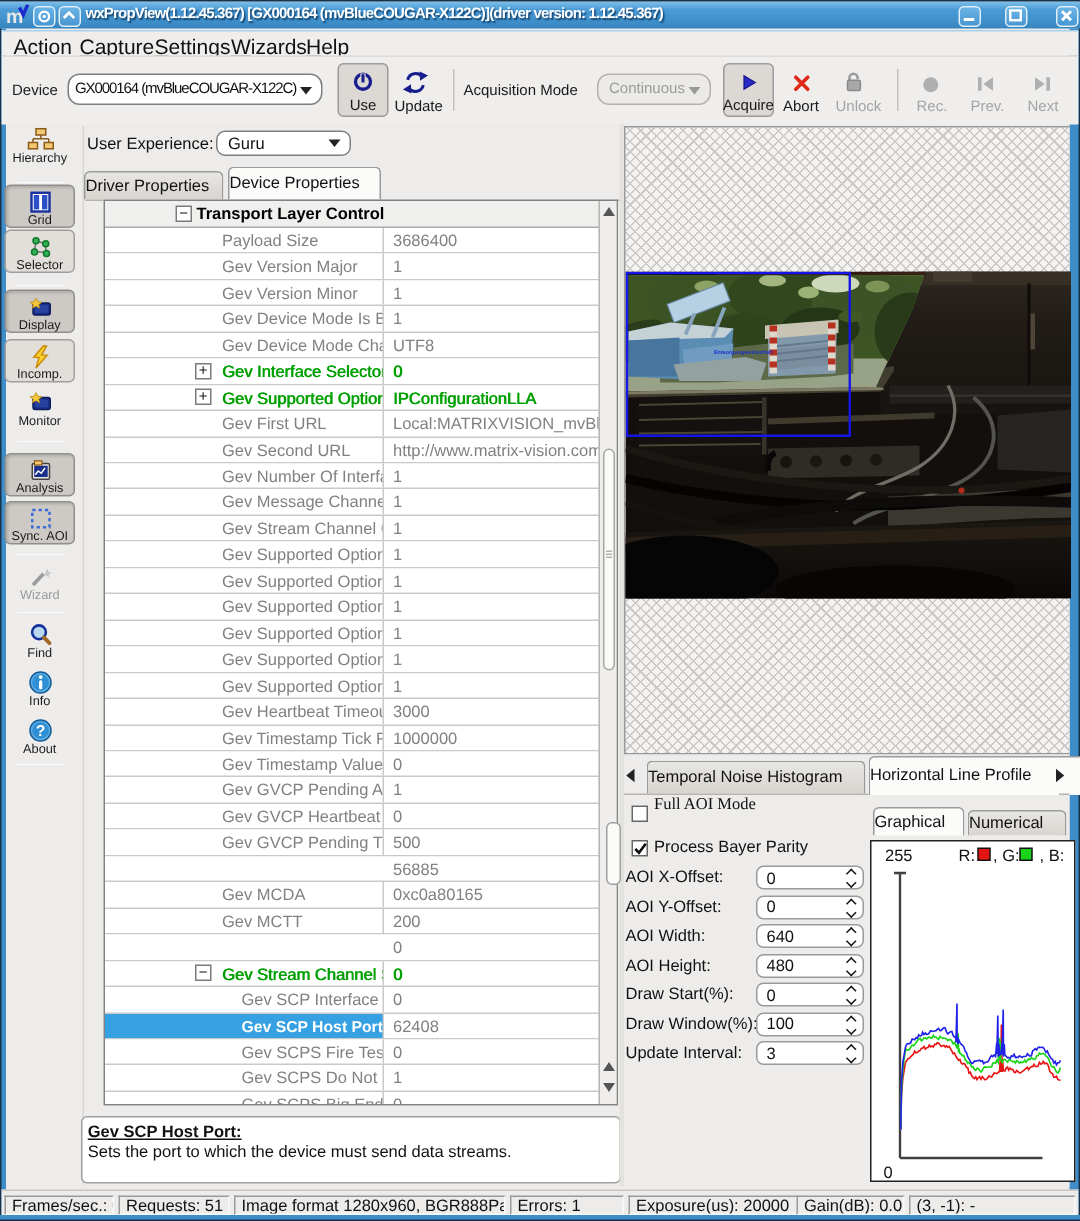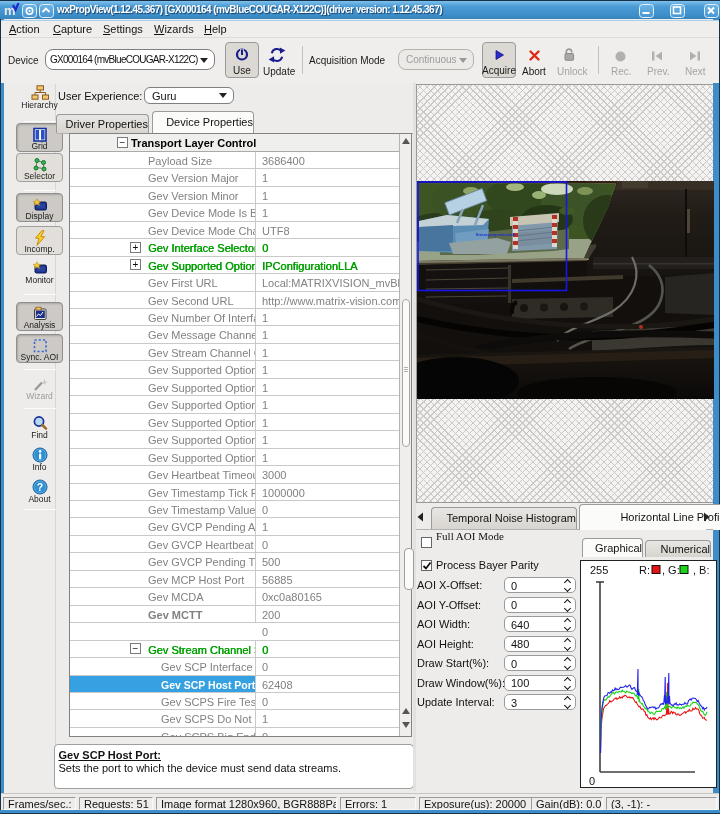--- a/index.html
+++ b/index.html
@@ -11,45 +11,45 @@
 #borderL { position:absolute; left:0; top:19px; width:4px; height:791px; background:#3e8cc8; border-left:1px solid #16324a; }
 #borderR { position:absolute; right:0; top:19px; width:7px; height:791px; background:#3e8cc8; border-right:1px solid #16324a; }
 #borderB { position:absolute; left:0; top:810px; width:720px; height:4px; background:#3e8cc8; border-bottom:1px solid #16324a; }
 
 .tbtn { position:absolute; top:2.5px; width:15px; height:14px; border-radius:3.5px;
   background:linear-gradient(#6cb4e6,#4897d2); border:1px solid #e2f1fa; }
 .tbtn svg { position:absolute; left:0; top:0; }
 #title-text { position:absolute; left:57px; top:3px; font-size:10px; font-weight:bold; color:#fff; letter-spacing:-0.55px; text-shadow:1px 1px 1px rgba(10,50,90,0.85); }
 
 #menubar { position:absolute; left:1px; top:20px; width:718px; height:17px; background:#efeeec; border-top:1px solid #a8d0ec; }
-.menuitem { position:absolute; top:2px; font-size:11px; color:#111; }
+.menuitem { position:absolute; top:2px; font-size:14px; color:#111; }
 #toolbar { position:absolute; left:1px; top:37px; width:718px; height:46px; background:#efeeec; border-top:1px solid #dddcda; }
 .tool-label { position:absolute; font-size:10px; color:#1a1a1a; }
 .combo { position:absolute; background:#fff; border:1px solid #7f7f7f; border-radius:8px; font-size:10px; color:#111; white-space:nowrap; }
 .combo .arr { position:absolute; right:6px; top:50%; margin-top:-2px; width:0; height:0; border-left:4px solid transparent; border-right:4px solid transparent; border-top:5px solid #222; }
 .combo.disabled { background:#eceae7; color:#9c9c9c; border-color:#b4b2af; }
 .toolbtn { position:absolute; width:34px; height:36px; background:#dcd9d4; border:1px solid #9a9a9a; border-radius:4px; }
 .ticon { position:absolute; left:50%; transform:translateX(-50%); top:4px; }
 .tlbl { position:absolute; width:60px; left:50%; transform:translateX(-50%); top:22px; text-align:center; font-size:10px; color:#1a1a1a; }
 .tool-label.dis { color:#a4a4a4; }
 .tsep { position:absolute; top:46px; width:1px; height:28px; background:#c4c2bf; }
 
-#sidebar { position:absolute; left:16px; top:83px; width:52px; height:708px; }
+#sidebar { position:absolute; left:3px; top:83px; width:52px; height:708px; }
 .sbtn { position:absolute; left:0; width:47px; height:29px; border-radius:4px; }
 .sbtn.sdown { background:#cdcac5; border:1px solid #8f8f8f; box-shadow:inset 1px 1px 2px rgba(0,0,0,0.18); }
 .sbtn.sup { background:#e2dfda; border:1px solid #9f9f9f; }
 .sicon { position:absolute; left:50%; transform:translateX(-50%); top:1px; height:16px; }
 .sbtn.sdown .sicon, .sbtn.sup .sicon { top:3px; }
 .slbl { position:absolute; left:50%; transform:translateX(-50%); top:16px; font-size:8.5px; white-space:nowrap; }
 .sbtn.sdown .slbl, .sbtn.sup .slbl { top:17px; }
 .ssep { position:absolute; left:8px; width:32px; height:1px; background:#d2d0cd; border-bottom:1px solid #fbfbfb; }
 
 #ue-label { position:absolute; left:58px; top:90px; font-size:11px; color:#111; }
 #ue-combo { left:144px; top:86.5px; width:90px; height:17px; font-size:11px; border-radius:6px; }
-.tab { position:absolute; font-size:11px; color:#111; text-align:right; border:1px solid #9a9a9a; border-bottom:none; border-radius:4px 4px 0 0; }
+.tab { position:absolute; font-size:11px; color:#111; text-align:left; border:1px solid #9a9a9a; border-bottom:none; border-radius:4px 4px 0 0; }
 .tab.inactive { background:linear-gradient(#e8e6e3,#d8d5d0); }
 .tab.active { background:#fbfbfa; }
 
 #gridbox { position:absolute; left:69px; top:133px; width:343px; height:604px; background:#fff; border:1px solid #828282; overflow:hidden; }
 .grow { position:absolute; left:0; width:330px; border-bottom:1px solid #c9c9c9; background:#fff; }
 .gname { position:absolute; left:0; top:0; bottom:0; width:186px; border-right:1px solid #c9c9c9; overflow:hidden; }
 .gnt { position:absolute; top:2.5px; font-size:11px; white-space:nowrap; }
 .gval { position:absolute; left:192px; right:0; top:2.5px; font-size:11px; white-space:nowrap; overflow:hidden; }
 .expbox { position:absolute; top:50%; margin-top:-6px; width:11px; height:11px; border:1px solid #7a7a7a; background:#fff; font-size:10px; line-height:9px; text-align:center; color:#111; }
 
@@ -442,34 +442,31 @@
         </div>
 <div class="gval" style="color:#818181;font-weight:normal;">0</div>
 </div>
 <div class="grow" style="top:401px;height:18px;">
 <div class="gname" style="">
           <div class="gnt" style="left:78px;color:#818181;font-weight:normal;">Gev GVCP Pending Timeo</div>
         </div>
 <div class="gval" style="color:#818181;font-weight:normal;">500</div>
 </div>
 <div class="grow" style="top:419px;height:17px;">
-<div class="gname" style="">
-          <div class="gnt" style="left:78px;color:#818181;font-weight:normal;">Gev MCP Host Port</div>
-        </div>
 <div class="gval" style="color:#818181;font-weight:normal;">56885</div>
 </div>
 <div class="grow" style="top:436px;height:18px;">
 <div class="gname" style="">
           <div class="gnt" style="left:78px;color:#818181;font-weight:normal;">Gev MCDA</div>
         </div>
 <div class="gval" style="color:#818181;font-weight:normal;">0xc0a80165</div>
 </div>
 <div class="grow" style="top:454px;height:17px;">
 <div class="gname" style="">
-          <div class="gnt" style="left:78px;color:#818181;font-weight:bold;">Gev MCTT</div>
+          <div class="gnt" style="left:78px;color:#818181;font-weight:normal;">Gev MCTT</div>
         </div>
 <div class="gval" style="color:#818181;font-weight:normal;">200</div>
 </div>
 <div class="grow" style="top:471px;height:18px;">
 <div class="gval" style="color:#818181;font-weight:normal;">0</div>
 </div>
 <div class="grow" style="top:489px;height:17px;">
 <div class="gname" style="">
           <div class="expbox" style="left:60px;">−</div>
           <div class="gnt" style="left:78px;color:#00a000;font-weight:normal;text-shadow:0.45px 0 currentColor;">Gev Stream Channel Sele</div>

